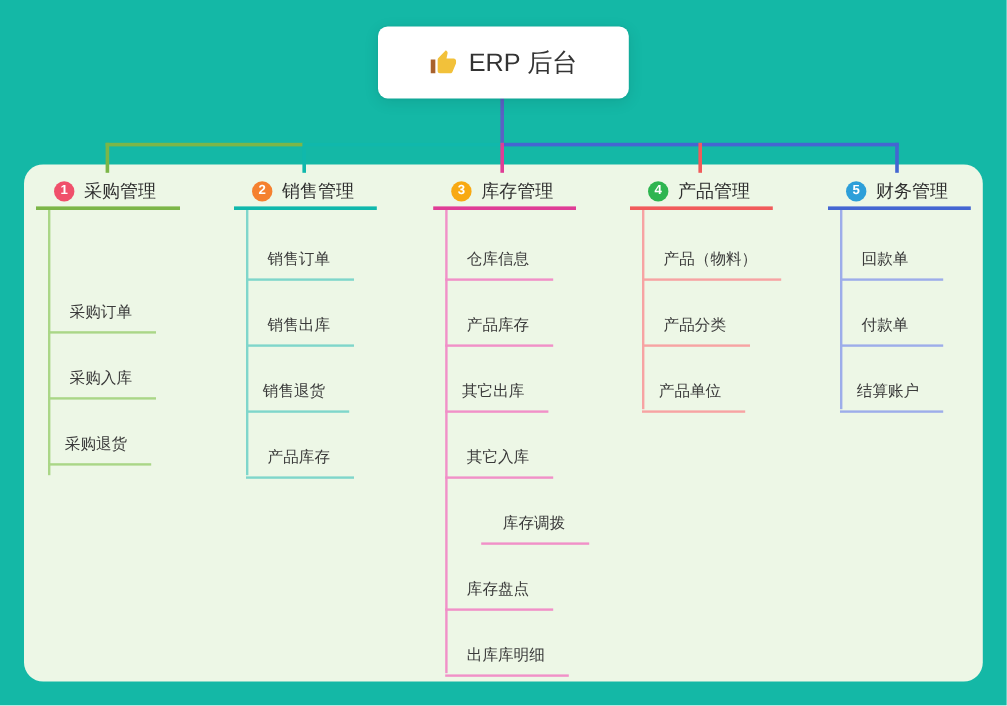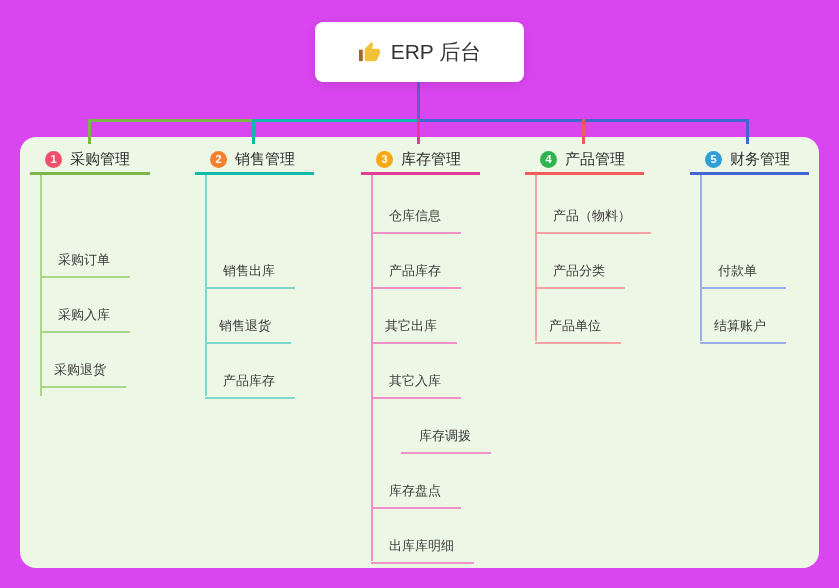--- a/index.html
+++ b/index.html
@@ -1,17 +1,17 @@
 <!DOCTYPE html>
 <html><head>
 <meta charset="utf-8">
 <style>
   html,body{margin:0;padding:0;background:#fff;}
   .canvas{
-    position:relative;width:839px;height:588px;overflow:hidden;background:#d946ef;
+    position:relative;width:839px;height:588px;overflow:hidden;background:#14b8a6;
     font-family:"Liberation Sans","DejaVu Sans",sans-serif;color:#333;
   }
   .panel{
     position:absolute;left:20px;top:137px;width:799px;height:431px;
     background:#edf7e6;border-radius:16px;
   }
   
   .root-card{
     position:absolute;left:315px;top:22px;width:209px;height:60px;background:#ffffff;
     border-radius:8px;box-shadow:0 3px 12px rgba(0,0,0,.10),0 0 2px rgba(0,0,0,.06);
@@ -100,20 +100,21 @@
   <div class="trunk tcol1"></div>
   <div class="child ccol1 row0">采购订单</div>
   <div class="child ccol1 row1">采购入库</div>
   <div class="child ccol1 row2">采购退货</div>
 
   <div class="branch-header hcol2">
     <span class="badge bg2">2</span>
     <span>销售管理</span>
   </div>
   <div class="trunk tcol2"></div>
+  <div class="child ccol2 row0">销售订单</div>
   <div class="child ccol2 row1">销售出库</div>
   <div class="child ccol2 row2">销售退货</div>
   <div class="child ccol2 row3">产品库存</div>
 
   <div class="branch-header hcol3">
     <span class="badge bg3">3</span>
     <span>库存管理</span>
   </div>
   <div class="trunk tcol3"></div>
   <div class="child ccol3 row0">仓库信息</div>
@@ -131,16 +132,17 @@
   <div class="trunk tcol4"></div>
   <div class="child ccol4 row0">产品（物料）</div>
   <div class="child ccol4 row1">产品分类</div>
   <div class="child ccol4 row2">产品单位</div>
 
   <div class="branch-header hcol5">
     <span class="badge bg5">5</span>
     <span>财务管理</span>
   </div>
   <div class="trunk tcol5"></div>
+  <div class="child ccol5 row0">回款单</div>
   <div class="child ccol5 row1">付款单</div>
   <div class="child ccol5 row2">结算账户</div>
 
 </div>
 
 </body></html>

